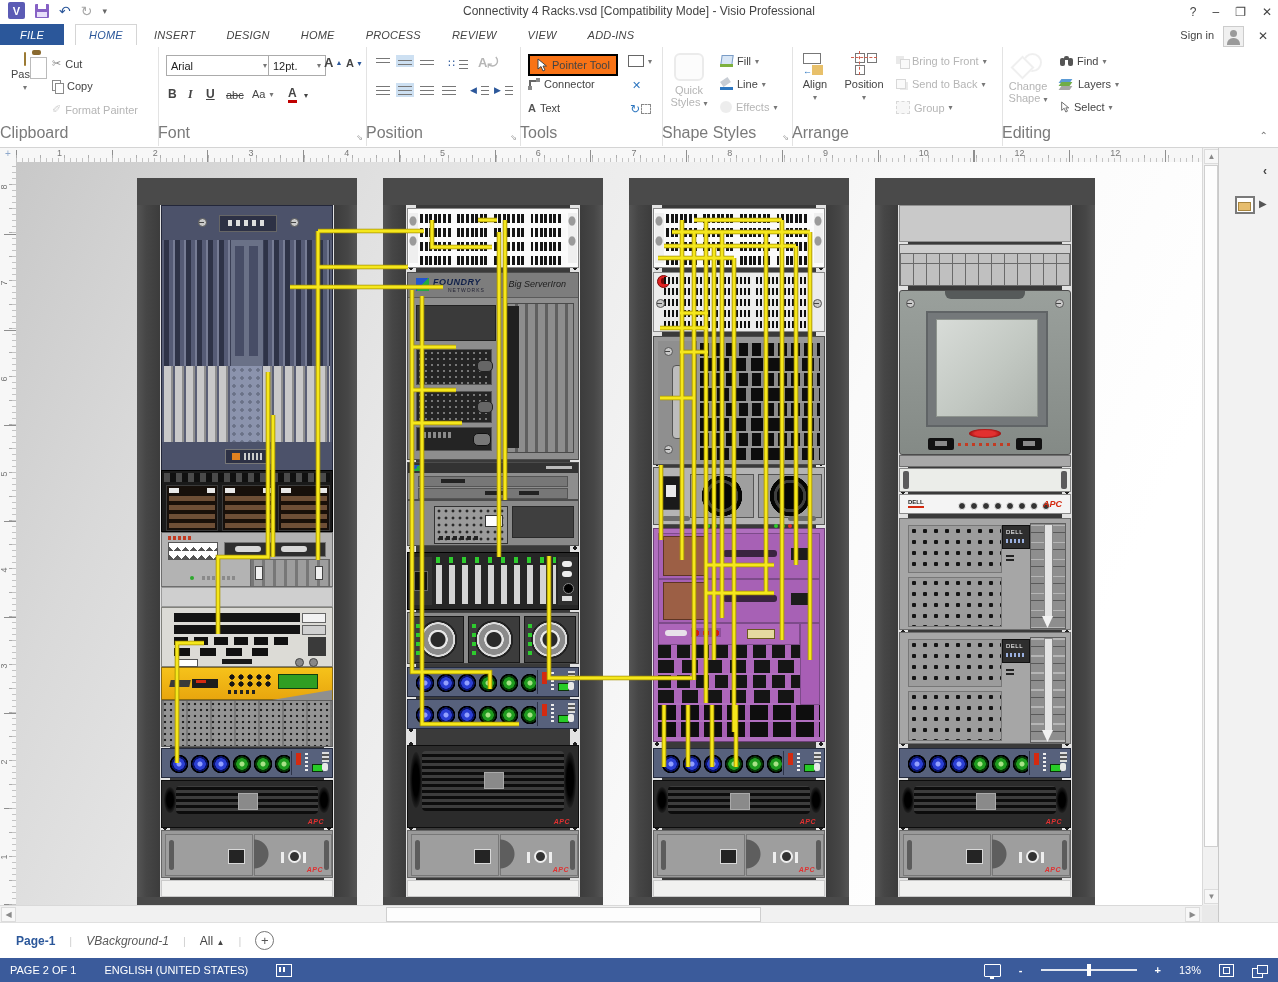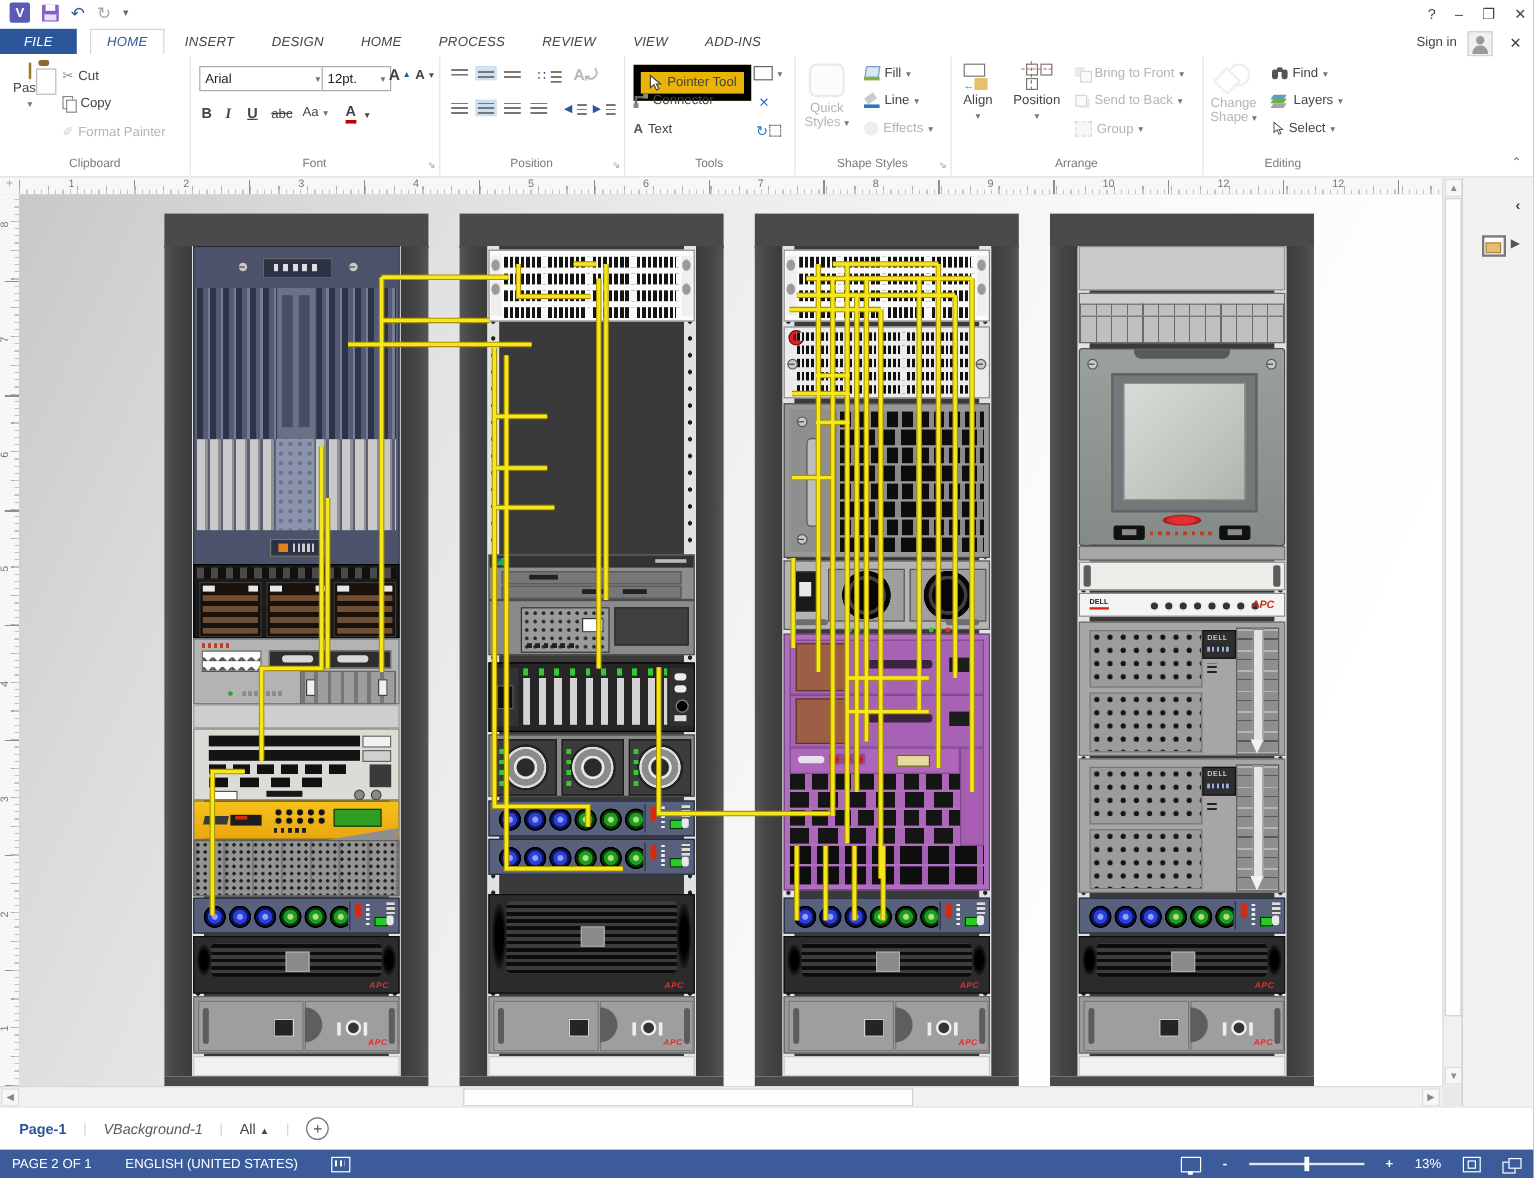--- a/index.html
+++ b/index.html
@@ -28,32 +28,32 @@
   .rtab.file{background:#2b579a;color:#fff;padding:5px 20px 4px 20px;margin-right:8px;}
   .rtab.active{background:#fff;color:#2b579a;border:1px solid #d5d5d5;border-bottom:none;padding:4px 13px 4px 13px;}
   .signin{position:absolute;right:64px;top:5px;color:#444;}
   .avatar{position:absolute;right:34px;top:2px;width:19px;height:19px;background:#f0f0f0;border:1px solid #ccc;}
   .avatar::before{content:"";position:absolute;left:6px;top:3px;width:7px;height:7px;border-radius:50%;background:#9a9a9a;}
   .avatar::after{content:"";position:absolute;left:3px;top:11px;width:13px;height:7px;border-radius:6px 6px 0 0;background:#9a9a9a;}
   .docclose{position:absolute;right:10px;top:5px;color:#444;font-size:12px;}
   
   .ribbon{position:absolute;left:0;top:47px;width:100%;height:100px;background:#fff;border-bottom:1px solid #d4d4d4;}
   .rgroup{position:absolute;top:0;height:99px;border-right:1px solid #e3e3e3;}
-  .glabel{position:absolute;bottom:4px;left:0;right:0;text-align:center;color:#7a7a7a;font-size:10px;}
+  .glabel{position:absolute;bottom:4px;left:0;right:0;text-align:left;color:#7a7a7a;font-size:16px;}
   .launcher{position:absolute;bottom:4px;right:3px;color:#9a9a9a;font-size:8px;}
   .bigbtn{position:absolute;width:46px;text-align:center;color:#444;font-size:11px;}
   .bigbtn .cap{display:block;margin-top:3px;line-height:12px;}
   .dd{color:#777;font-size:8px;}
   .smallbtn{position:absolute;display:flex;align-items:center;gap:4px;color:#444;white-space:nowrap;}
   .disabled{color:#b5b5b5 !important;}
   .disabled .ico{opacity:.45;filter:grayscale(1);}
   .combo{position:absolute;height:19px;border:1px solid #ababab;background:#fff;font-size:11px;color:#222;
          display:flex;align-items:center;padding:0 4px;justify-content:space-between;}
   .tglyph{font-weight:bold;font-size:12px;color:#444;}
-  .selbtn{background:#eab308;border:6px solid #000000;}
+  .selbtn{background:#f97316;border:2px solid #000000;}
   .clip-ico{width:24px;height:28px;background:#e3b96a;border:1px solid #9a7a35;border-radius:2px;position:relative;margin:0 auto;}
   .clip-ico::before{content:"";position:absolute;left:7px;top:-3px;width:9px;height:5px;background:#8a6a30;border-radius:2px;}
   .clip-ico::after{content:"";position:absolute;left:5px;top:4px;width:15px;height:20px;background:#fff;border:1px solid #bbb;}
   .lines{display:inline-block;width:14px;height:10px;background:repeating-linear-gradient(0deg,#777 0 1.5px,transparent 1.5px 4px);}
   .hl{background-color:#cde0f2;outline:2px solid #cde0f2;}
   .pointer-svg{width:12px;height:14px;}
   
   .canvas{position:absolute;left:0;top:148px;width:1278px;height:774px;background:#e9e9e9;}
   .corner{position:absolute;left:0;top:0;width:16px;height:14px;background:#f7f7f7;border-right:1px solid #d9d9d9;border-bottom:1px solid #d9d9d9;color:#8fa9cc;font-size:10px;line-height:12px;text-align:center;}
   .ruler-h{position:absolute;left:16px;top:0;width:1186px;height:14px;background:#f7f7f7;border-bottom:1px solid #cfcfcf;
@@ -182,20 +182,21 @@
     <div class="qat">
       <span class="visio-logo">V</span>
       <span class="save-ico">
           <i></i>
           <b></b>
         </span>
       <span class="undo-ico">↶</span>
       <span class="redo-ico">↻</span>
       <span class="qat-dd">▾</span>
     </div>
+    <div class="title-text">Connectivity 4 Racks.vsd  [Compatibility Mode] - Visio Professional</div>
     <div class="winctl">
       <span>?</span>
       <span>–</span>
       <span>❐</span>
       <span>✕</span>
     </div>
   </div>
 
   <div class="tabrow">
     <span class="rtab file">FILE</span>
@@ -619,20 +620,42 @@
 
         <div class="dev patch" style="top:30px;height:60px">
           <div class="pear" style="left:1px"></div>
           <div class="pear" style="right:1px"></div>
           <div class="prow" style="top:5px"></div>
           <div class="prow" style="top:19px"></div>
           <div class="prow" style="top:33px"></div>
           <div class="prow" style="top:47px"></div>
         </div>
 
+        <div class="dev" style="top:94px;height:188px;background:#8e8e8e;border:1px solid #4c4c4c">
+          <div class="abs" style="left:0;top:0;width:100%;height:24px;background:#7d7d7d;border-bottom:1px solid #5a5a5a">
+            <i class="abs" style="left:8px;top:5px;width:13px;height:13px;background:linear-gradient(135deg,#2255cc 50%,#22aa44 50%)"></i>
+            <span class="abs" style="left:25px;top:4px;font-weight:bold;font-style:italic;font-size:9px;color:#10204a;letter-spacing:.5px">FOUNDRY</span>
+            <span class="abs" style="left:40px;top:14px;font-size:5px;color:#223;letter-spacing:1px">NETWORKS</span>
+            <span class="abs" style="right:12px;top:6px;font-style:italic;font-size:9px;color:#1d1d1d">Big ServerIron</span>
+          </div>
+          <div class="abs" style="left:8px;top:32px;width:78px;height:34px;background:#3a3a3a;border:1px solid #222"></div>
+          <div class="abs" style="left:8px;top:76px;width:74px;height:34px;background:#242424;border:1px solid #555;background-image:radial-gradient(circle 1.1px at 3px 3px,#777 0 1px,transparent 1.4px);background-size:6px 6px">
+            <i class="abs" style="right:-2px;top:10px;width:14px;height:10px;background:#666;border-radius:5px;border:1px solid #222"></i>
+          </div>
+          <div class="abs" style="left:8px;top:118px;width:74px;height:30px;background:#242424;border:1px solid #555;background-image:radial-gradient(circle 1.1px at 3px 3px,#777 0 1px,transparent 1.4px);background-size:6px 6px">
+            <i class="abs" style="right:-2px;top:9px;width:14px;height:10px;background:#666;border-radius:5px;border:1px solid #222"></i>
+          </div>
+          <div class="abs" style="left:8px;top:154px;width:74px;height:22px;background:#242424;border:1px solid #555">
+            <i class="abs" style="left:6px;top:4px;width:30px;height:6px;background:repeating-linear-gradient(90deg,#8a8a8a 0 3px,transparent 3px 5px)"></i>
+            <i class="abs" style="right:0px;top:5px;width:16px;height:11px;background:#777;border-radius:5px;border:1px solid #111"></i>
+          </div>
+          <div class="abs" style="left:96px;top:30px;width:68px;height:148px;background:repeating-linear-gradient(90deg,#5f5f5f 0 3px,#8d8d8d 3px 10px);border:1px solid #4a4a4a">
+            <i class="abs" style="left:2px;top:2px;width:12px;height:142px;background:#1f1f1f"></i>
+          </div>
+        </div>
 
         <div class="dev" style="top:284px;height:38px;background:#8e8e8e;border:1px solid #4c4c4c">
           <div class="abs" style="left:0;top:0;width:100%;height:10px;background:#333">
             <i class="abs" style="left:4px;top:2px;width:8px;height:6px;background:linear-gradient(135deg,#2255cc 50%,#22aa44 50%)"></i>
             <i class="abs" style="right:6px;top:3px;width:26px;height:3px;background:#bbb"></i>
           </div>
           <div class="abs" style="left:10px;top:13px;right:10px;height:9px;background:#777;border:1px solid #555">
             <i class="abs" style="left:22px;top:2px;width:24px;height:4px;background:#222"></i>
           </div>
           <div class="abs" style="left:10px;top:25px;right:10px;height:9px;background:#777;border:1px solid #555">

